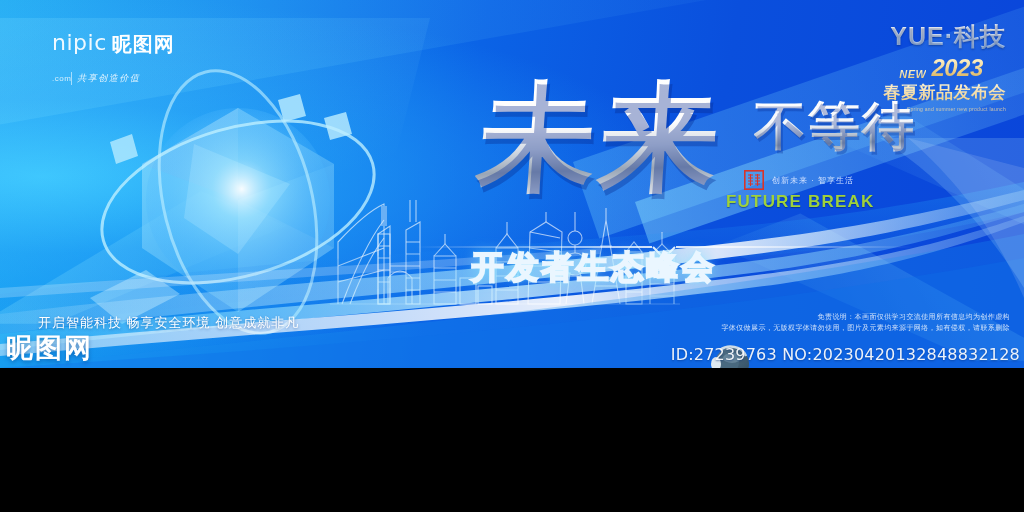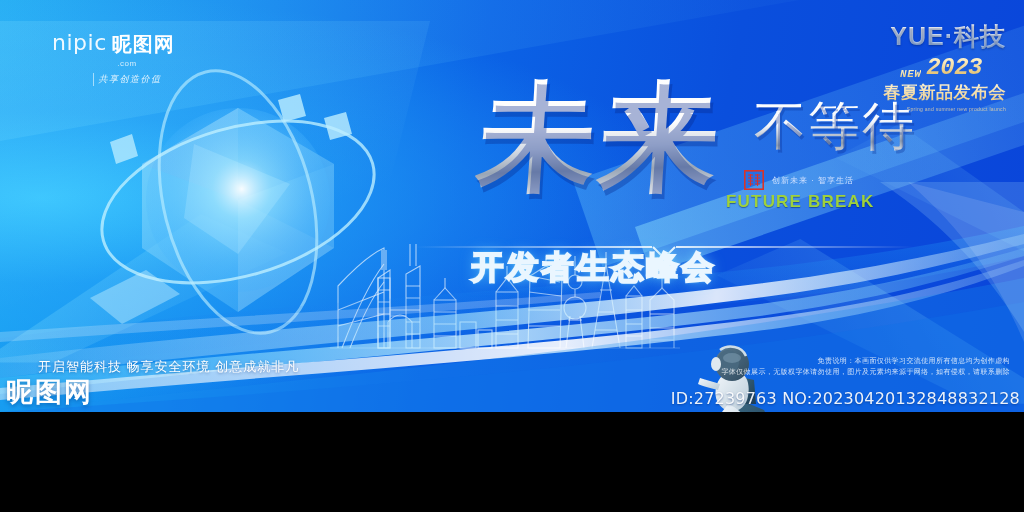--- a/index.html
+++ b/index.html
@@ -1,18 +1,18 @@
 <!DOCTYPE html>
 <html><head>
 <meta charset="utf-8">
 <style>
   html,body{margin:0;padding:0;background:#000;}
   *{box-sizing:border-box;}
   .stage{
-    position:relative;width:1024px;height:412px;overflow:hidden;
+    position:relative;width:1024px;height:368px;overflow:hidden;
     font-family:"Liberation Sans","DejaVu Sans",sans-serif;
     background:
       radial-gradient(120% 95% at 4% 48%, rgba(60,200,255,.92) 0%, rgba(40,170,250,.55) 22%, rgba(20,110,240,0) 52%),
       linear-gradient(100deg,#19a6f2 0%, #1287ee 22%, #0b63e6 45%, #0a4fdd 68%, #0a45da 100%);
   }
 
   
   .bg-layer{position:absolute;inset:0;pointer-events:none;}
   .diag{position:absolute;transform-origin:0 0;}
 
@@ -70,34 +70,34 @@
 
   
   .nipic-logo{position:absolute;left:52px;top:32px;width:150px;height:38px;color:#ffffff;}
   .nipic-logo .row1{display:flex;align-items:flex-end;gap:5px;line-height:1;}
   .nipic-logo .lat{
     font-size:22px;letter-spacing:.5px;font-weight:400;
     color:rgba(255,255,255,.92);
     font-family:"DejaVu Sans",sans-serif;
   }
   .nipic-logo .cjk{font-size:20px;font-weight:700;color:#fff;letter-spacing:1px;}
-  .nipic-logo .row2{display:flex;align-items:center;gap:5px;margin-top:5px;flex-direction:column;}
+  .nipic-logo .row2{display:flex;align-items:center;margin-top:18px;}
   .nipic-logo .dom{font-size:8px;color:rgba(255,255,255,.78);letter-spacing:.5px;}
   .nipic-logo .slg{font-size:9px;color:rgba(255,255,255,.86);letter-spacing:1.5px;
     border-left:1px solid rgba(255,255,255,.55);padding-left:5px;font-style:italic;}
 
   
   .brand{position:absolute;right:18px;top:24px;text-align:right;width:130px;}
   .brand .yue{
     font-size:25px;font-weight:700;letter-spacing:1px;line-height:1;
     background:linear-gradient(180deg,#ffffff,#cfe4ff 60%,#a8c9f6);
     -webkit-background-clip:text;background-clip:text;color:transparent;
     text-shadow:0 1px 2px rgba(0,20,70,.35);
   }
-  .brand .newyear{display:flex;align-items:flex-end;justify-content:center;gap:5px;margin-top:7px;line-height:1;font-family:Liberation Mono, monospace;}
+  .brand .newyear{display:flex;align-items:flex-end;justify-content:center;gap:5px;margin-top:7px;line-height:1;}
   .brand .newyear .nw{
     font-size:11px;font-style:italic;font-weight:700;letter-spacing:.5px;
     background:linear-gradient(180deg,#fff6cf,#e0c27a);
     -webkit-background-clip:text;background-clip:text;color:transparent;
   }
   .brand .newyear .yr{
     font-size:24px;font-weight:700;font-style:italic;letter-spacing:-.5px;
     background:linear-gradient(180deg,#fff8da,#f0d490 55%,#d4ab55);
     -webkit-background-clip:text;background-clip:text;color:transparent;
   }
@@ -114,21 +114,21 @@
     position:absolute;left:0;top:0;
     font-size:118px;font-weight:700;line-height:1;letter-spacing:4px;
     font-family:"DejaVu Sans","Liberation Sans",sans-serif;
     background:linear-gradient(178deg,#ffffff 0%,#fdfdfd 40%,#d7dde6 58%,#9aa6b6 76%,#e9edf3 100%);
     -webkit-background-clip:text;background-clip:text;color:transparent;
     text-shadow:3px 5px 0 rgba(5,40,140,.35);
     transform:skewX(-4deg);
   }
   .headline .sub2{
     position:absolute;right:-8px;top:22px;
-    font-size:52px;font-weight:400;letter-spacing:2px;line-height:1;
+    font-size:52px;font-weight:700;letter-spacing:2px;line-height:1;
     background:linear-gradient(178deg,#ffffff 0%,#f4f7fb 45%,#c3ccd8 62%,#8e9cae 80%,#e6ebf1 100%);
     -webkit-background-clip:text;background-clip:text;color:transparent;
     text-shadow:2px 3px 0 rgba(5,40,140,.30);
     margin-left:48px;
   }
 
   
   .sealrow{position:absolute;left:744px;top:170px;display:flex;align-items:center;gap:8px;}
   .seal{width:20px;height:20px;position:relative;}
   .seal svg{width:100%;height:100%;}

